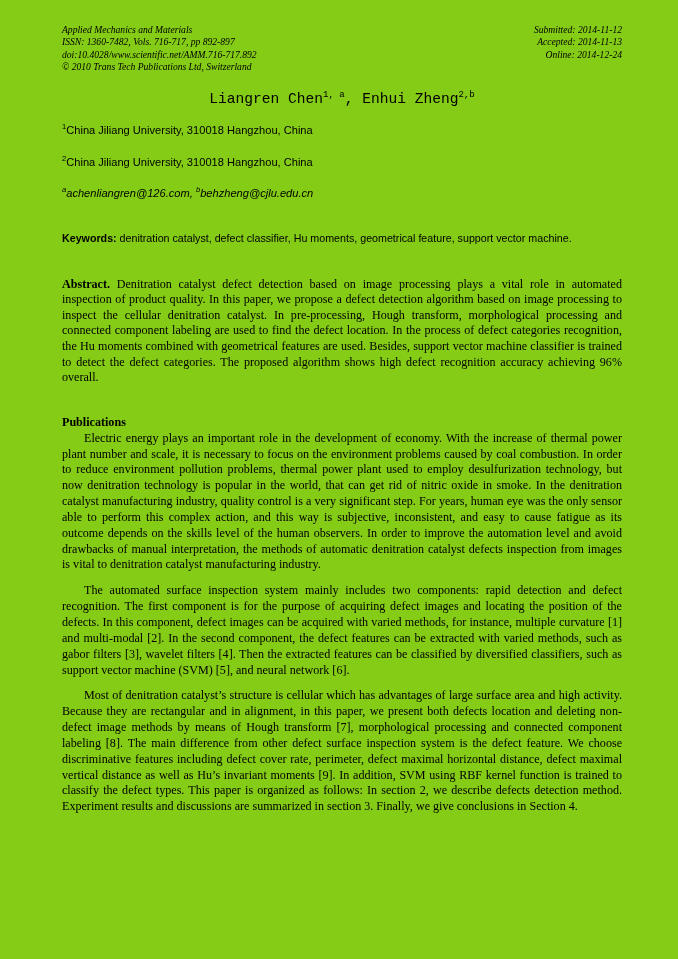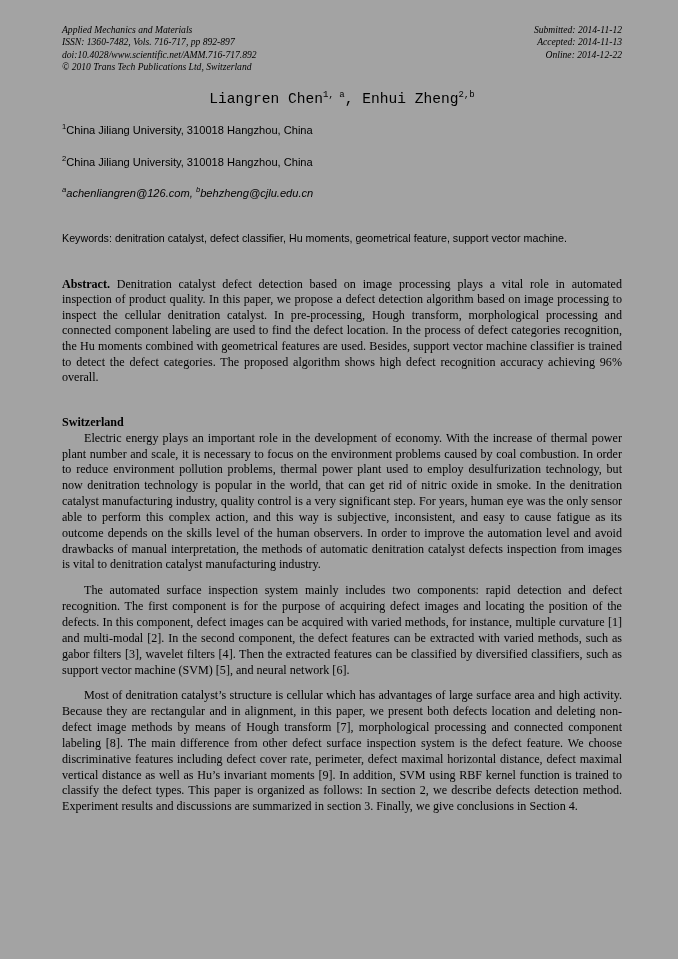--- a/index.html
+++ b/index.html
@@ -11,21 +11,21 @@
     width: 678px;
     height: 959px;
     font-family: "Liberation Serif", serif;
     color: #000000;
     -webkit-font-smoothing: antialiased;
   }
   .page {
     position: relative;
     width: 678px;
     height: 959px;
-    background: #a3a3a3;
+    background: #84cc16;
     overflow: hidden;
   }
   .content {
     position: absolute;
     left: 62px;
     top: 24px;
     width: 560px;
   }
 
   
@@ -72,21 +72,21 @@
 
   
   .keywords {
     font-family: "Liberation Sans", sans-serif;
     font-size: 10.7px;
     line-height: 15px;
     text-align: justify;
     text-justify: inter-word;
     margin-top: 28px;
   }
-  .keywords b { font-weight: normal; }
+  .keywords b { font-weight: bold; }
 
   
   .abstract {
     font-size: 12.1px;
     line-height: 15.6px;
     text-align: justify;
     text-justify: inter-word;
     margin-top: 31px;
   }
   .abstract b { font-weight: bold; }
@@ -118,21 +118,21 @@
     <div class="journal-header">
       <div class="journal-header-left">
         <div>Applied Mechanics and Materials</div>
         <div>ISSN: 1360-7482, Vols. 716-717, pp 892-897</div>
         <div>doi:10.4028/www.scientific.net/AMM.716-717.892</div>
         <div>© 2010 Trans Tech Publications Ltd, Switzerland</div>
       </div>
       <div class="journal-header-right">
         <div>Submitted: 2014-11-12</div>
         <div>Accepted: 2014-11-13</div>
-        <div>Online: 2014-12-22</div>
+        <div>Online: 2014-12-24</div>
       </div>
     </div>
 
 
     <div class="authors">
       <span>Liangren Chen</span><sup>1, a</sup><span>, </span><span>Enhui Zheng</span><sup>2,b</sup>
     </div>
 
     <div class="affil">
       <sup>1</sup><span>China Jiliang University, 310018 Hangzhou, China</span>
@@ -146,19 +146,19 @@
     </div>
 
     <div class="keywords">
       <b>Keywords:</b><span> denitration catalyst, defect classifier, Hu moments, geometrical feature, support vector machine.</span>
     </div>
 
     <div class="abstract">
       <b>Abstract.</b><span> Denitration catalyst defect detection based on image processing plays a vital role in automated inspection of product quality. In this paper, we propose a defect detection algorithm based on image processing to inspect the cellular denitration catalyst. In pre-processing, Hough transform, morphological processing and connected component labeling are used to find the defect location. In the process of defect categories recognition, the Hu moments combined with geometrical features are used. Besides, support vector machine classifier is trained to detect the defect categories. The proposed algorithm shows high defect recognition accuracy achieving 96% overall.</span>
     </div>
 
-    <div class="section-heading">Switzerland</div>
+    <div class="section-heading">Publications</div>
     <div class="body-par first">Electric energy plays an important role in the development of economy. With the increase of thermal power plant number and scale, it is necessary to focus on the environment problems caused by coal combustion. In order to reduce environment pollution problems, thermal power plant used to employ desulfurization technology, but now denitration technology is popular in the world, that can get rid of nitric oxide in smoke. In the denitration catalyst manufacturing industry, quality control is a very significant step. For years, human eye was the only sensor able to perform this complex action, and this way is subjective, inconsistent, and easy to cause fatigue as its outcome depends on the skills level of the human observers. In order to improve the automation level and avoid drawbacks of manual interpretation, the methods of automatic denitration catalyst defects inspection from images is vital to denitration catalyst manufacturing industry.</div>
     <div class="body-par">The automated surface inspection system mainly includes two components: rapid detection and defect recognition. The first component is for the purpose of acquiring defect images and locating the position of the defects. In this component, defect images can be acquired with varied methods, for instance, multiple curvature [1] and multi-modal [2]. In the second component, the defect features can be extracted with varied methods, such as gabor filters [3], wavelet filters [4]. Then the extracted features can be classified by diversified classifiers, such as support vector machine (SVM) [5], and neural network [6].</div>
     <div class="body-par">Most of denitration catalyst’s structure is cellular which has advantages of large surface area and high activity. Because they are rectangular and in alignment, in this paper, we present both defects location and deleting non-defect image methods by means of Hough transform [7], morphological processing and connected component labeling [8]. The main difference from other defect surface inspection system is the defect feature. We choose discriminative features including defect cover rate, perimeter, defect maximal horizontal distance, defect maximal vertical distance as well as Hu’s invariant moments [9]. In addition, SVM using RBF kernel function is trained to classify the defect types. This paper is organized as follows: In section 2, we describe defects detection method. Experiment results and discussions are summarized in section 3. Finally, we give conclusions in Section 4.</div>
 
   </div>
 </div>
 
 </body></html>

